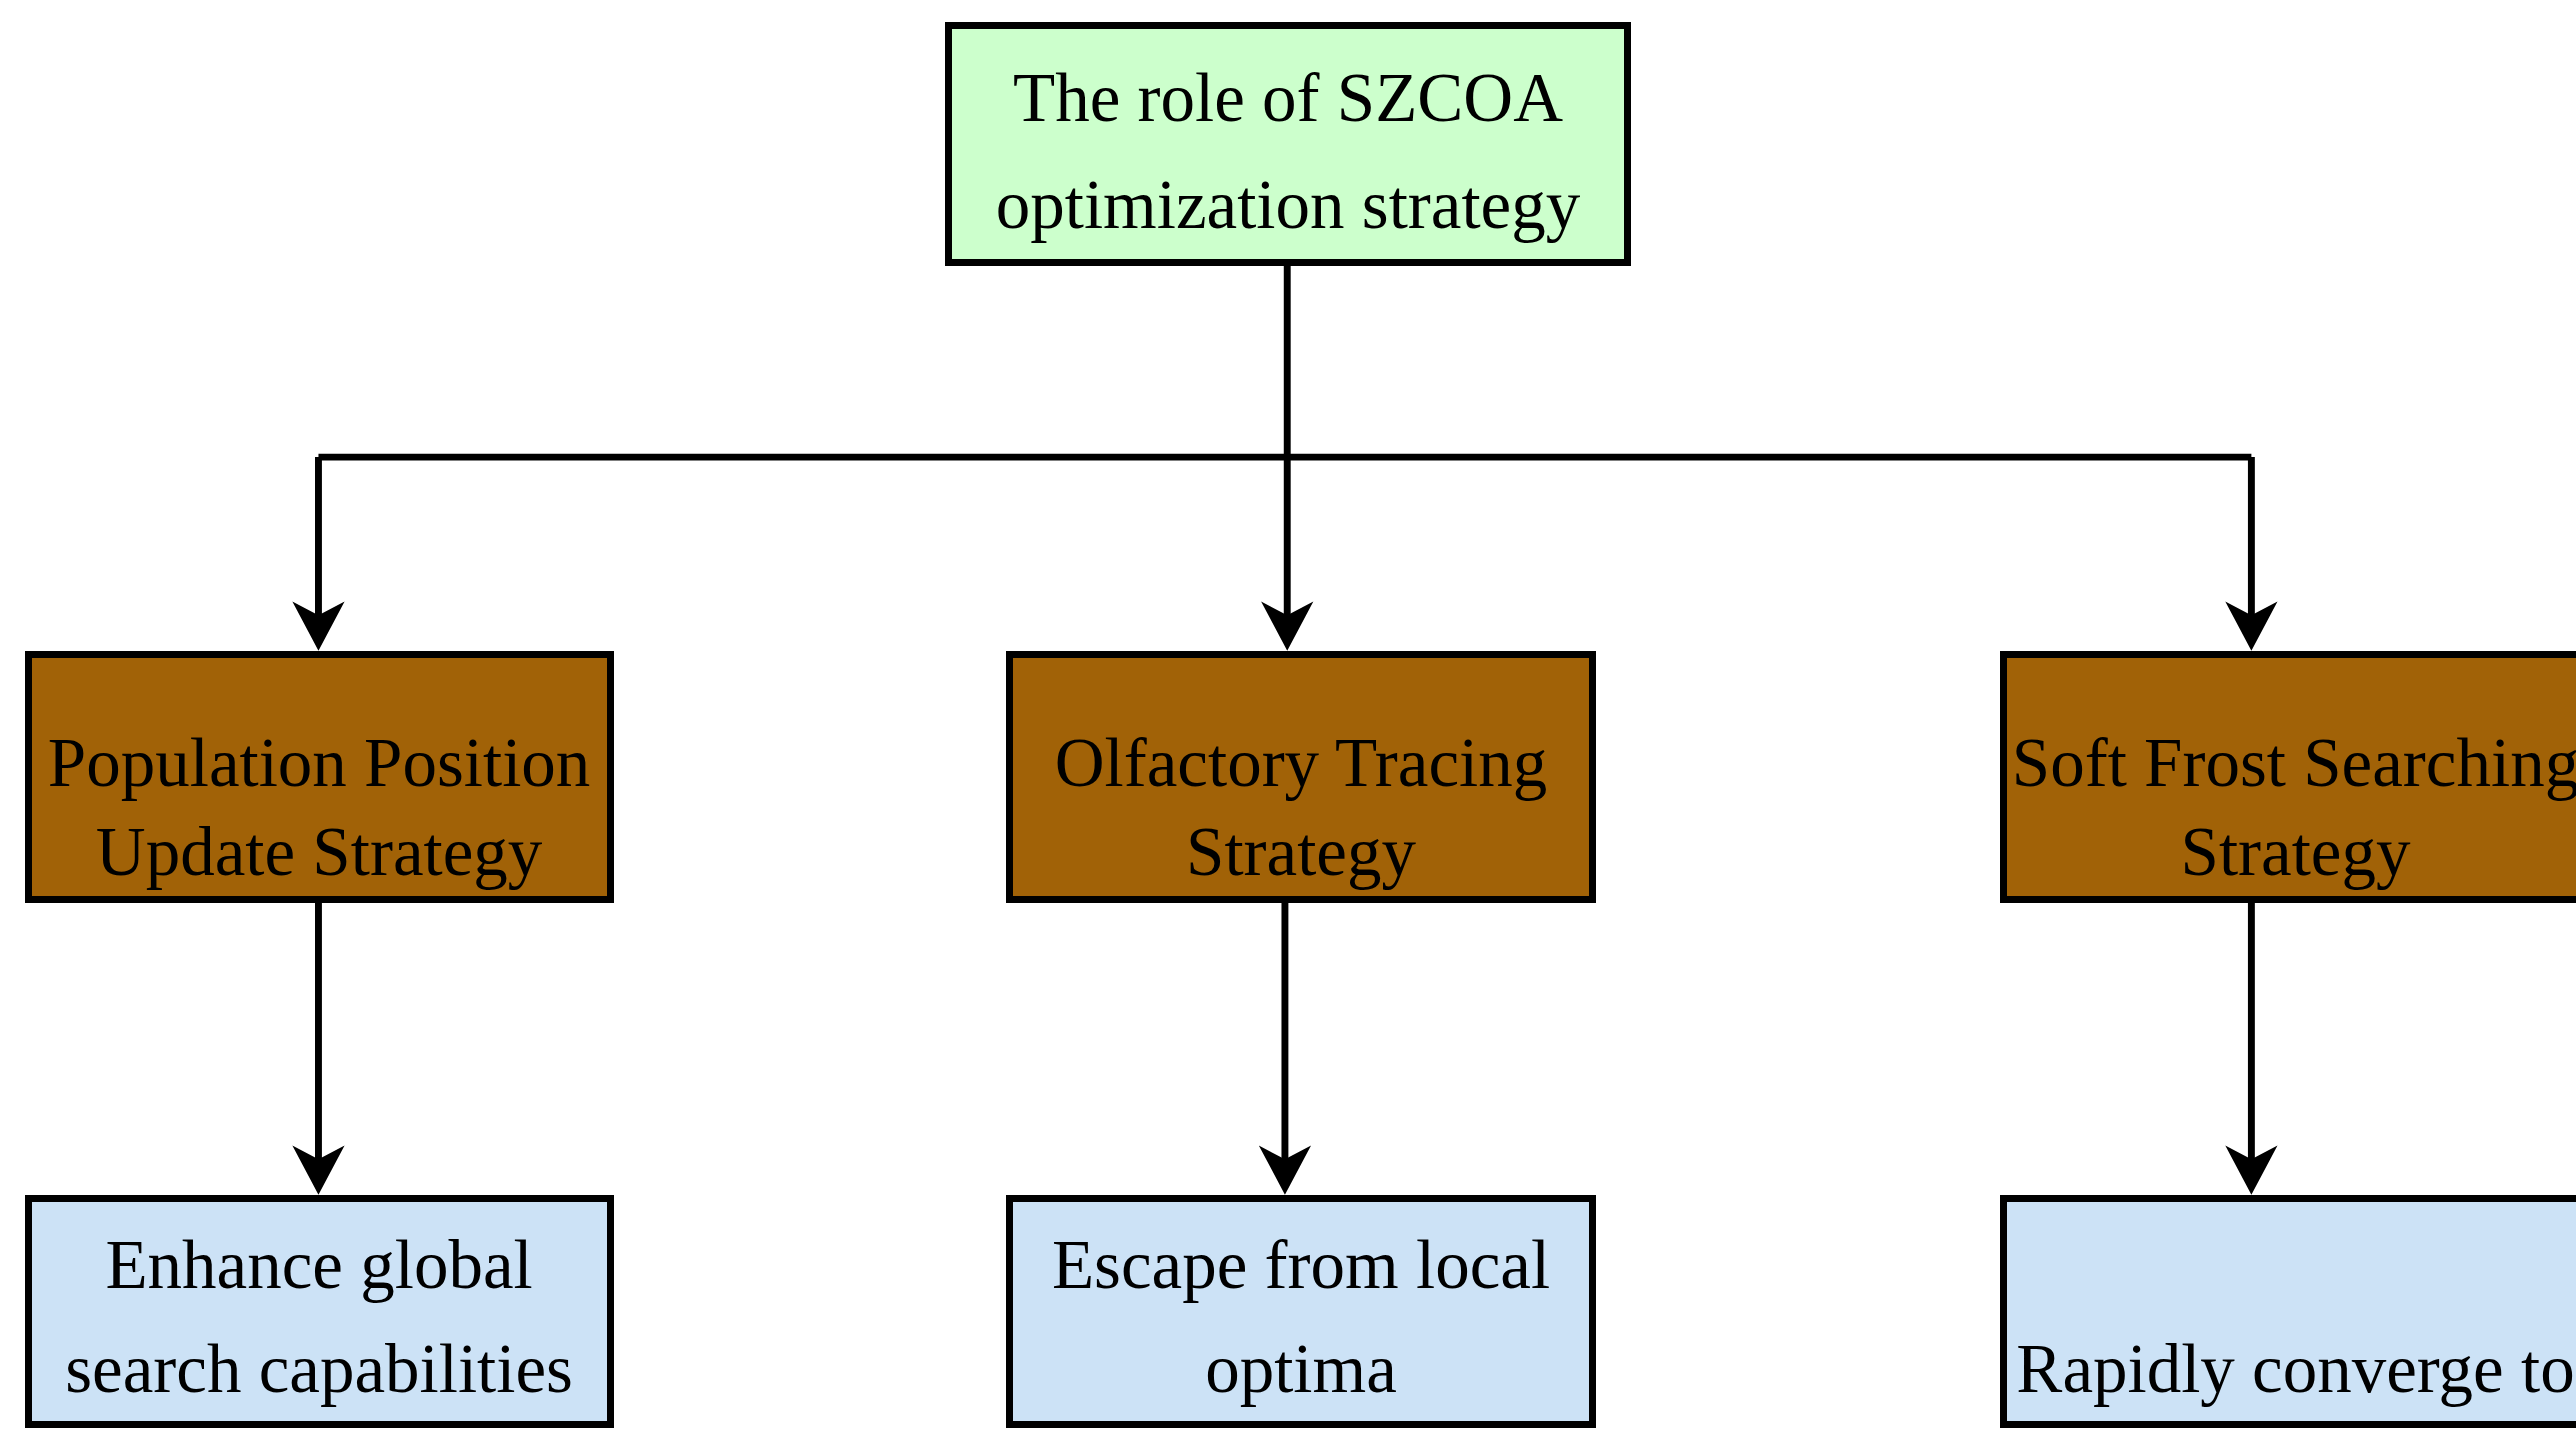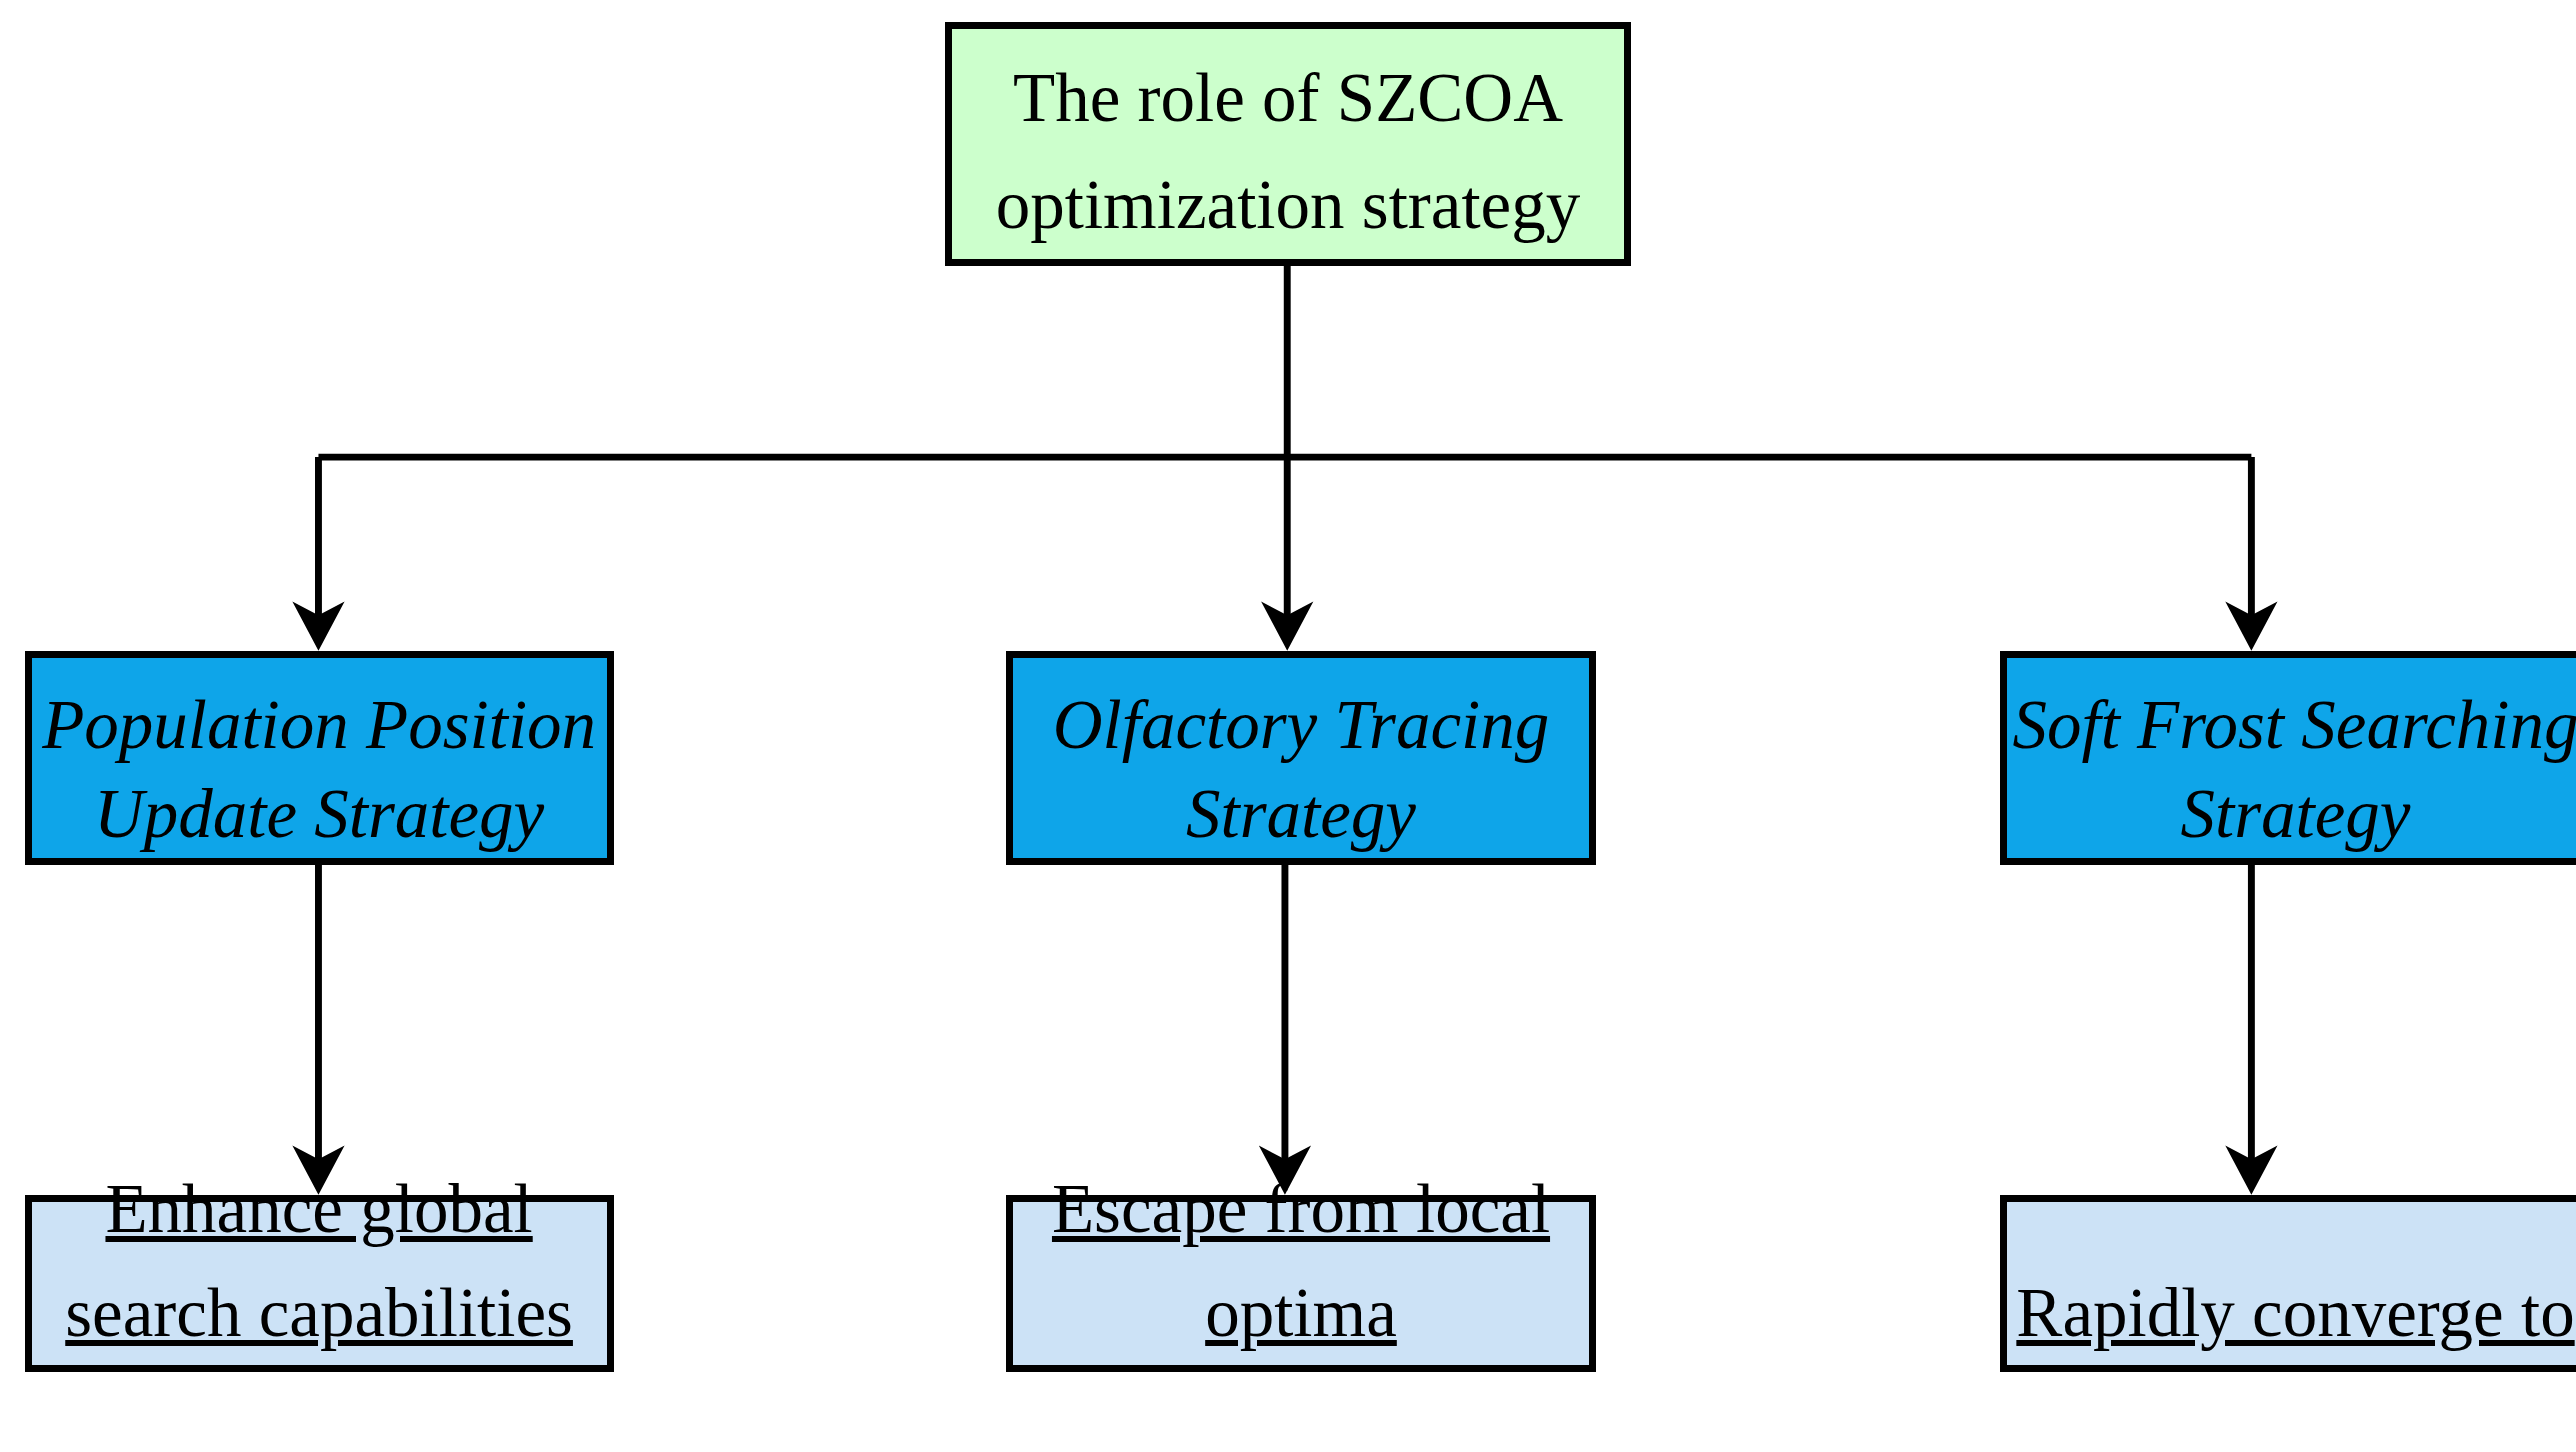--- a/index.html
+++ b/index.html
@@ -31,22 +31,22 @@
     font-size: 69px;
     line-height: 1.32;
     white-space: nowrap;
   }
   .box .ln { display: block; }
   .root-box {
     left: 945px; top: 21.5px; width: 686px; height: 244px;
     background: #ccffcc;
     line-height: 1.55;
   }
-  .strategy-box { top: 651px; height: 214px; background: #0ea5e9; line-height: 1.28; font-style: italic; }
-  .outcome-box  { top: 1195px; height: 177px; background: #cce2f6; line-height: 1.5; text-decoration: underline; }
+  .strategy-box { top: 651px; height: 252px; background: #a16207; line-height: 1.28; }
+  .outcome-box  { top: 1195px; height: 233px; background: #cce2f6; line-height: 1.5; }
   .col-1 { left: 24.6px;   width: 589px; }
   .col-2 { left: 1006px; width: 590px; }
   .col-3 { left: 2000px; width: 591px; }
 </style>
 </head>
 <body>
 
 <div class="stage">
 
   <svg class="connectors" viewBox="0 0 3352 1890" xmlns="http://www.w3.org/2000/svg">

